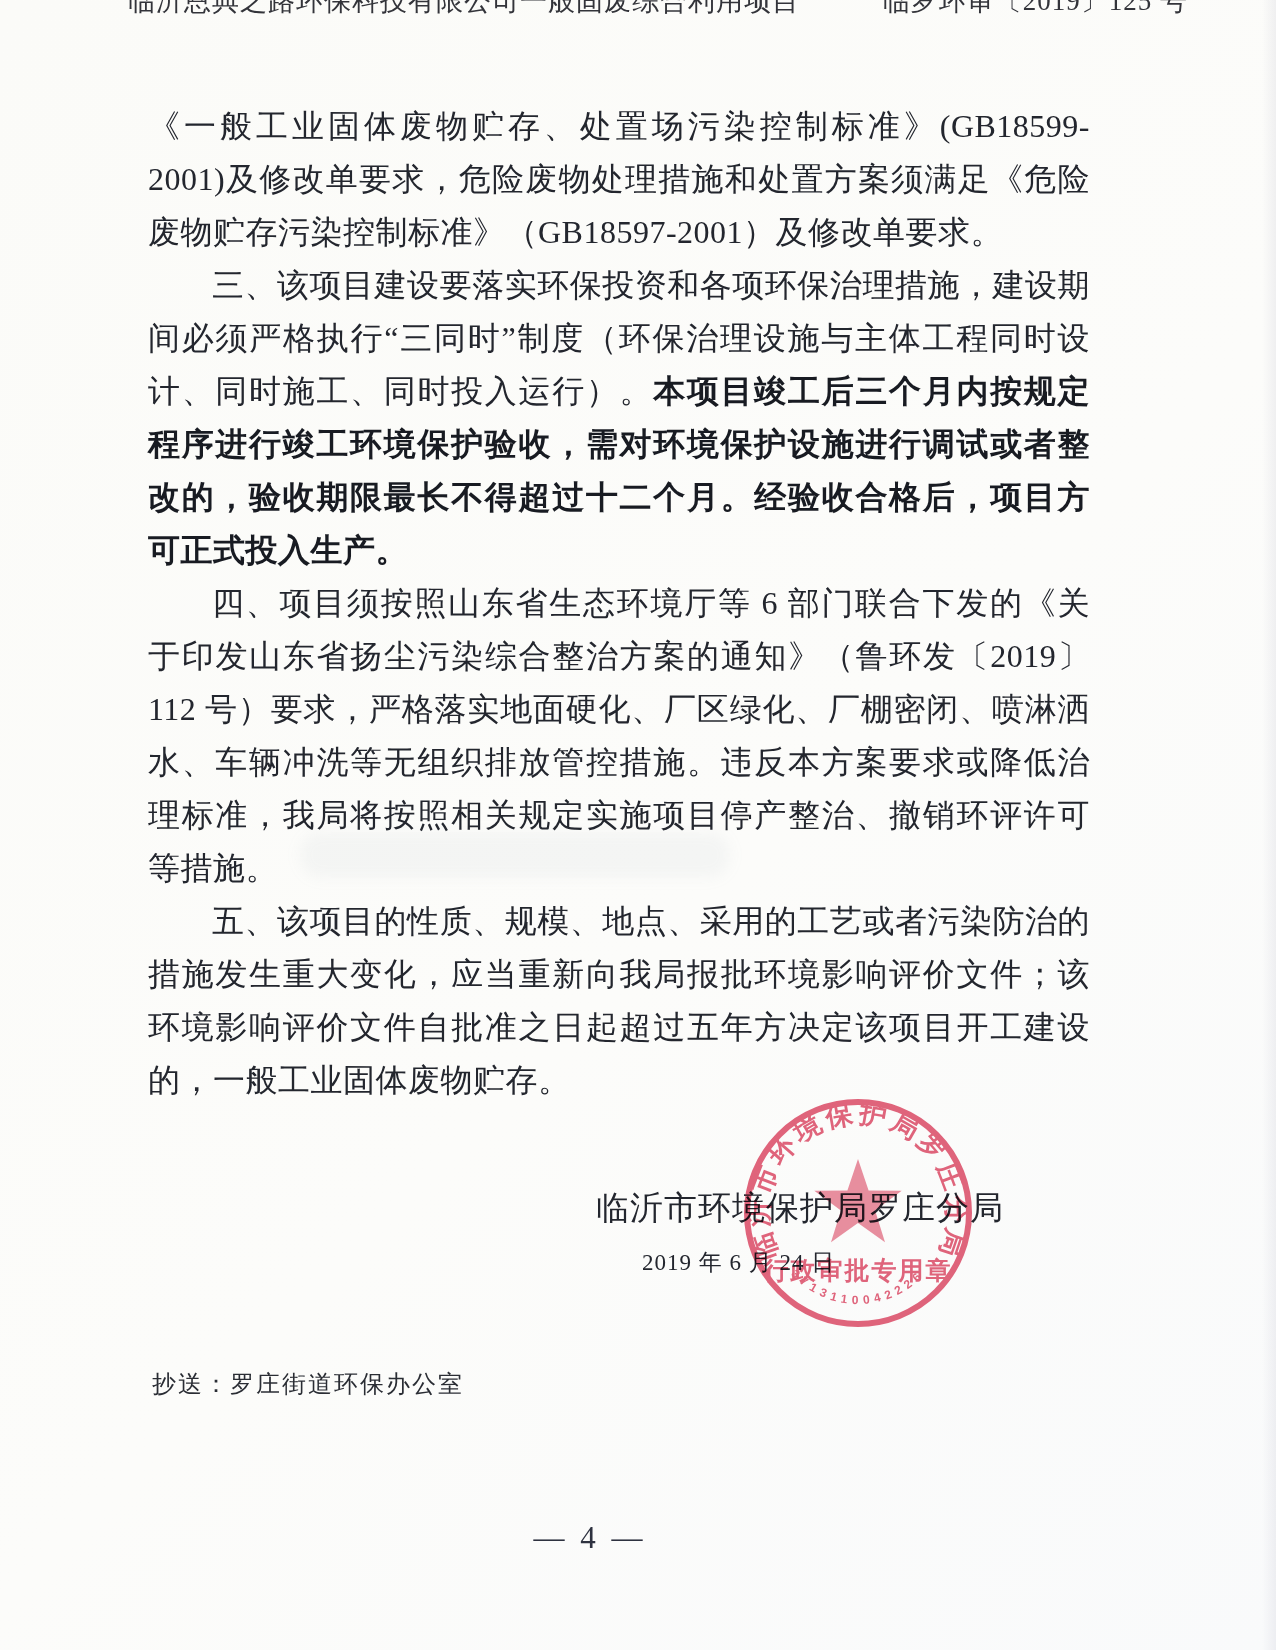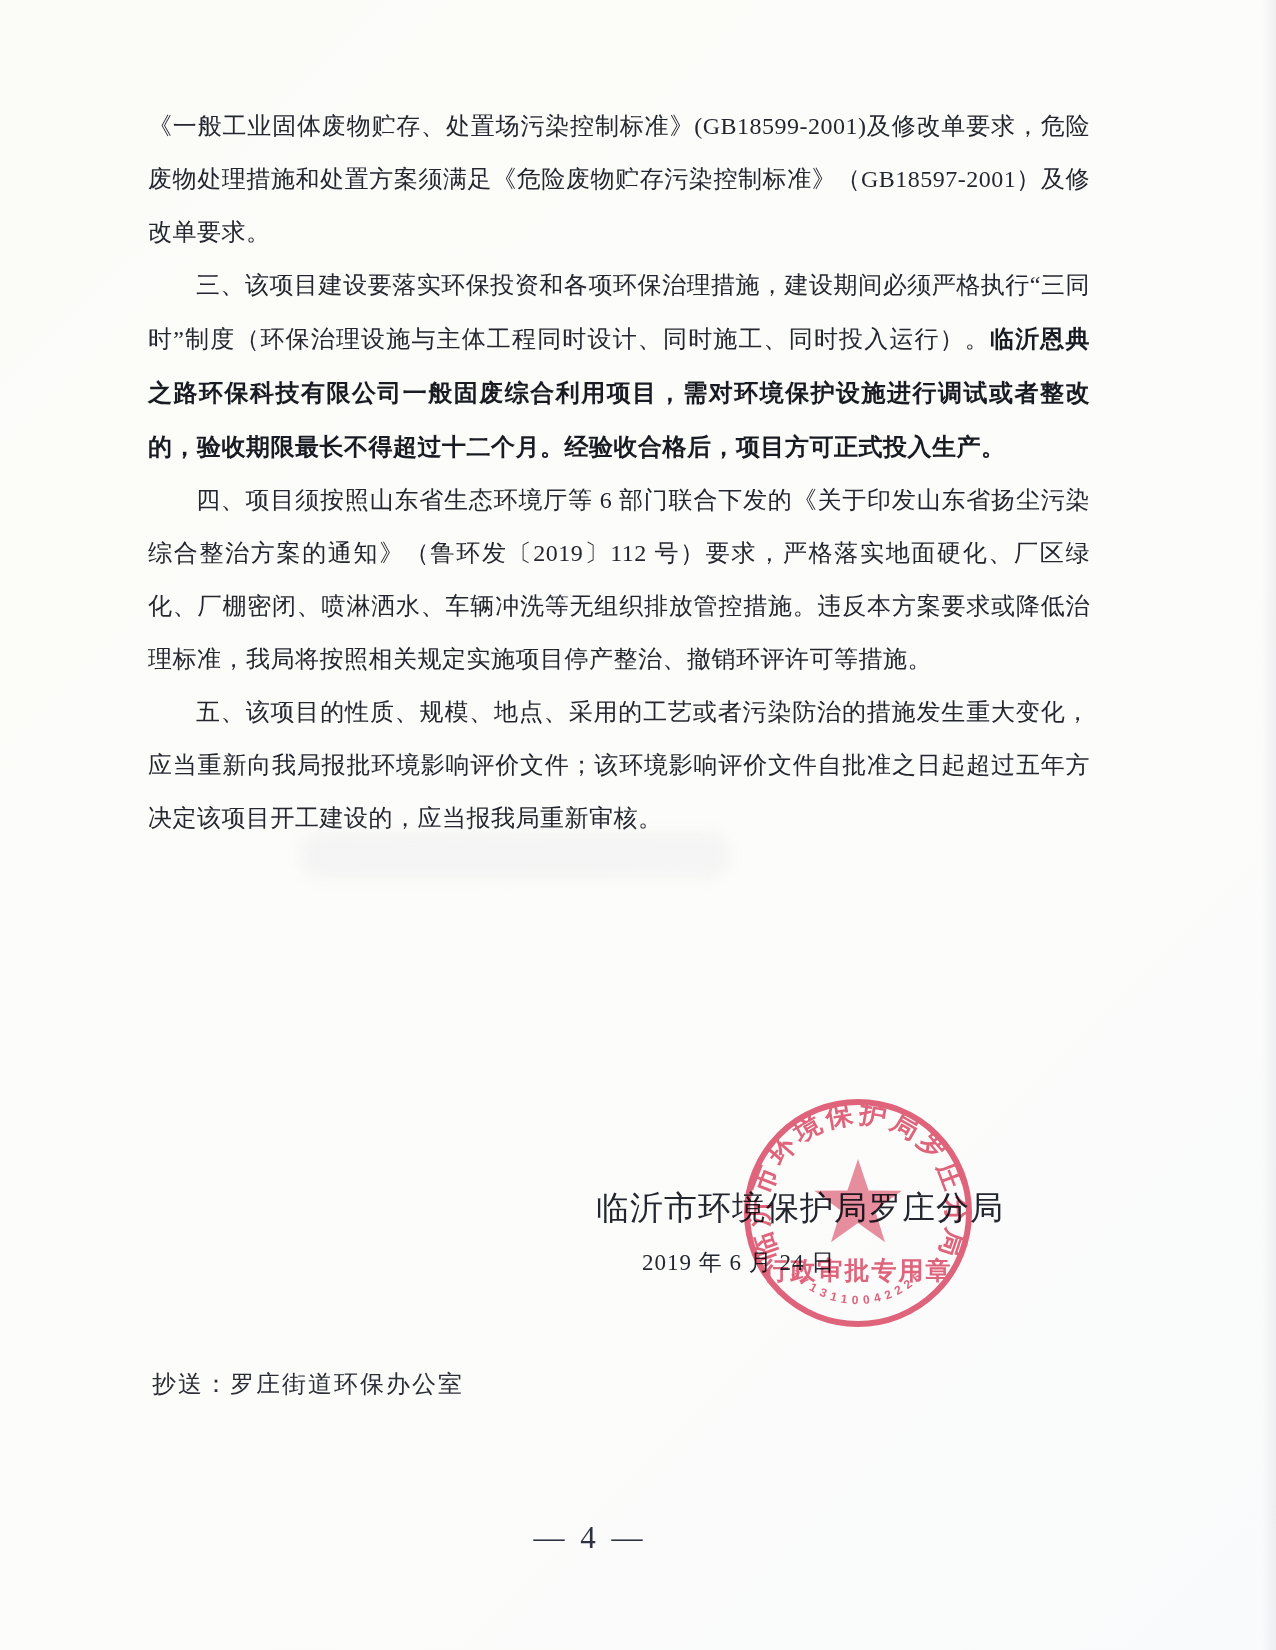--- a/index.html
+++ b/index.html
@@ -27,21 +27,21 @@
   }
   .header-inner {
     position:relative; top:-17px;
     display:flex; justify-content:space-between;
     font-size:27px; letter-spacing:1px; color:#33343a; white-space:nowrap;
   }
 
   
   .doc-body {
     position:absolute; top:100px; left:148px; width:942px;
-    font-size:24px; line-height:53px;
+    font-size:32px; line-height:53px;
     text-align:justify; letter-spacing:0.5px;
   }
   .doc-body p { margin:0; }
   .doc-body p.indent { text-indent:2em; }
   .seg { color:#23262e; }
   .seg.bold {
     font-family:"Liberation Sans","DejaVu Sans",sans-serif;
     font-weight:700; color:#181b22;
   }
 
@@ -83,26 +83,32 @@
     background:rgba(135,150,175,0.07);
     filter:blur(7px); border-radius:22px;
     pointer-events:none;
   }
 </style>
 </head>
 <body>
 
 <div class="page">
 
+  <div class="header">
+    <div class="header-inner">
+      <span>临沂恩典之路环保科技有限公司一般固废综合利用项目</span>
+      <span>临罗环审〔2019〕125 号</span>
+    </div>
+  </div>
 
   <div class="doc-body">
       <p><span class="seg">《一般工业固体废物贮存、处置场污染控制标准》(GB18599-2001)及修改单要求，危险废物处理措施和处置方案须满足《危险废物贮存污染控制标准》（GB18597-2001）及修改单要求。</span></p>
-      <p class="indent"><span class="seg">三、该项目建设要落实环保投资和各项环保治理措施，建设期间必须严格执行“三同时”制度（环保治理设施与主体工程同时设计、同时施工、同时投入运行）。</span><span class="seg bold">临沂恩典之路环保科技有限公司一般固废综合利用项目，需对环境保护设施进行调试或者整改的，验收期限最长不得超过十二个月。经验收合格后，项目方可正式投入生产。</span></p>
+      <p class="indent"><span class="seg">三、该项目建设要落实环保投资和各项环保治理措施，建设期间必须严格执行“三同时”制度（环保治理设施与主体工程同时设计、同时施工、同时投入运行）。</span><span class="seg bold">本项目竣工后三个月内按规定程序进行竣工环境保护验收，需对环境保护设施进行调试或者整改的，验收期限最长不得超过十二个月。经验收合格后，项目方可正式投入生产。</span></p>
       <p class="indent"><span class="seg">四、项目须按照山东省生态环境厅等 6 部门联合下发的《关于印发山东省扬尘污染综合整治方案的通知》（鲁环发〔2019〕112 号）要求，严格落实地面硬化、厂区绿化、厂棚密闭、喷淋洒水、车辆冲洗等无组织排放管控措施。违反本方案要求或降低治理标准，我局将按照相关规定实施项目停产整治、撤销环评许可等措施。</span></p>
-      <p class="indent"><span class="seg">五、该项目的性质、规模、地点、采用的工艺或者污染防治的措施发生重大变化，应当重新向我局报批环境影响评价文件；该环境影响评价文件自批准之日起超过五年方决定该项目开工建设的，应当报我局重新审核。</span></p>
+      <p class="indent"><span class="seg">五、该项目的性质、规模、地点、采用的工艺或者污染防治的措施发生重大变化，应当重新向我局报批环境影响评价文件；该环境影响评价文件自批准之日起超过五年方决定该项目开工建设的，一般工业固体废物贮存。</span></p>
     </div>
 
   <div class="smudge"></div>
 
   <div class="signature">
     <div class="agency">临沂市环境保护局罗庄分局</div>
     <div class="date">2019 年 6 月 24 日</div>
   </div>
 
   <svg class="seal" viewBox="0 0 240 240" width="240" height="240" xmlns="http://www.w3.org/2000/svg">

